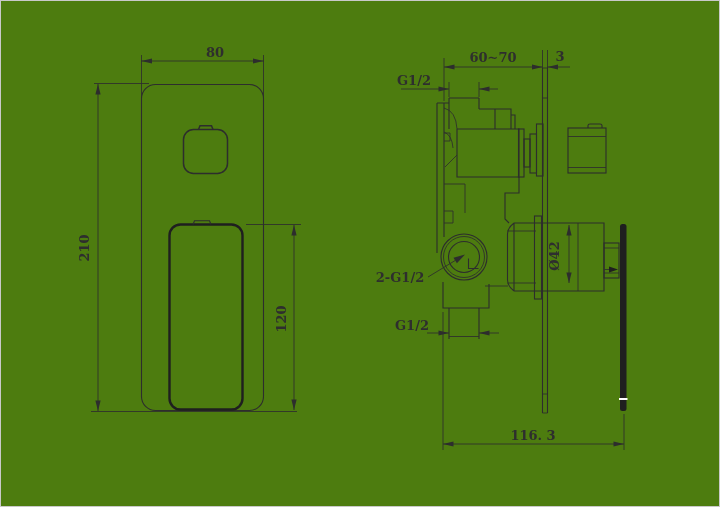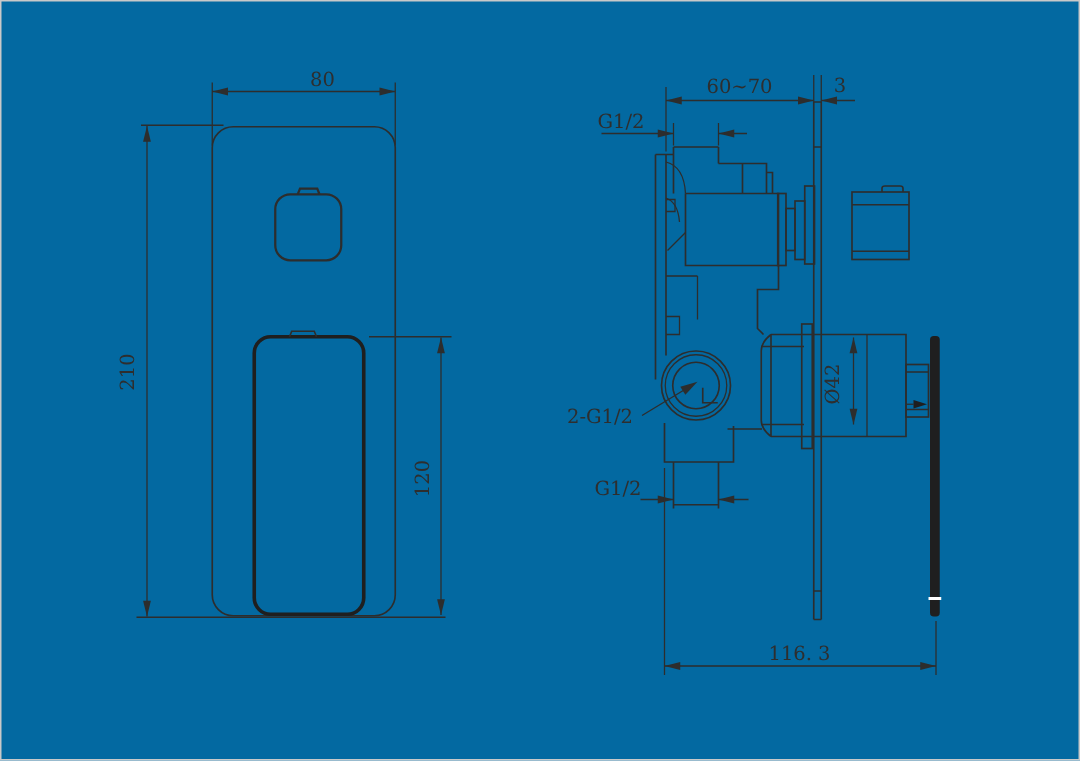--- a/index.html
+++ b/index.html
@@ -1,21 +1,22 @@
 <!DOCTYPE html>
 <html><head>
 <meta charset="utf-8">
 <style>
   html,body{margin:0;padding:0;background:#f4f4f4;}
   .canvas{
     position:relative;
     width:718px;height:505px;
-    background:#0369a1;
+    background:#4d7c0f;
     border:1px solid #c9c9c9;
     font-family:"DejaVu Serif", serif;
+    font-weight:bold;
   }
   svg{position:absolute;left:0;top:0;}
   .ln{stroke:#2d2d2d;fill:none;stroke-width:1.1;stroke-linecap:butt;stroke-linejoin:miter;}
   .thin{stroke:#2d2d2d;fill:none;stroke-width:0.85;}
   .med{stroke:#2d2d2d;fill:none;stroke-width:1.5;}
   .thick{stroke:#1f1f1f;fill:none;stroke-width:2.4;}
   .solid{fill:#2d2d2d;stroke:none;}
   .dark{fill:#1f1f1f;stroke:none;}
   text{font-family:"DejaVu Serif", serif;font-size:13px;fill:#2e2e2e;}
 </style>

